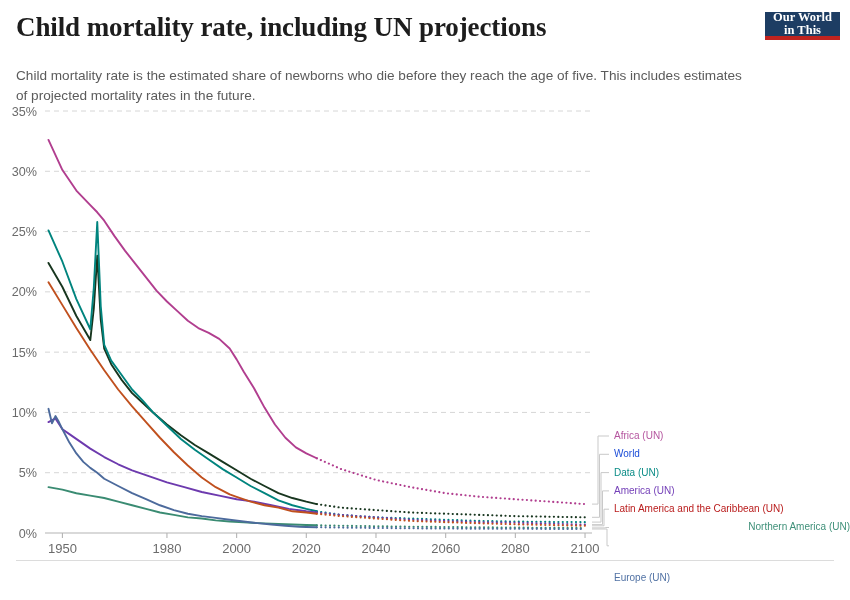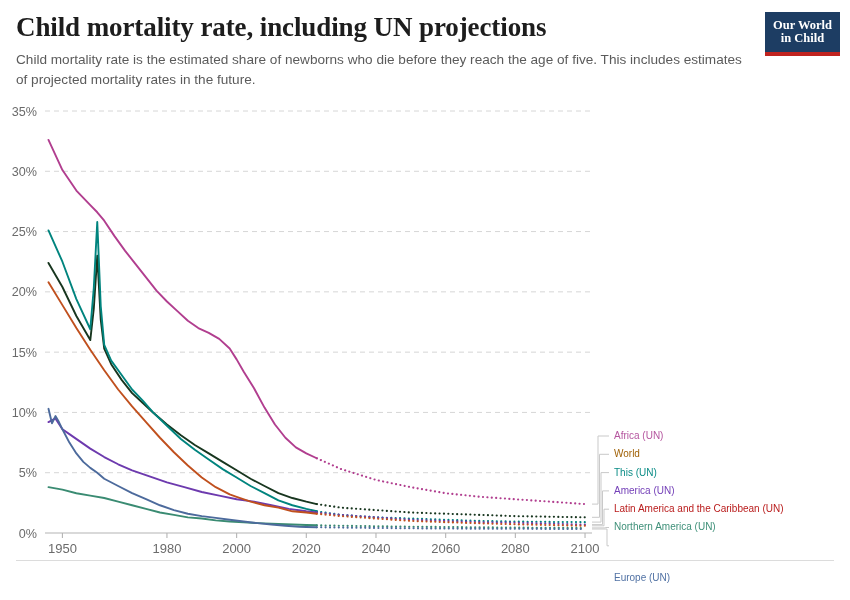--- a/index.html
+++ b/index.html
@@ -14,28 +14,28 @@
   #chart-root{position:relative;width:850px;height:600px;}
 
   
   .header{position:absolute;left:16px;top:12px;width:740px;}
   .title{
     font-family:"Liberation Serif", serif;
     font-size:27px;font-weight:700;color:#1d1d1d;
     letter-spacing:-0.1px;line-height:1.12;margin:0;
   }
   .subtitle{
-    margin-top:8px;font-size:13.6px;line-height:1.42;color:#5b5b5b;
+    margin-top:24px;font-size:13.6px;line-height:1.42;color:#5b5b5b;
     max-width:726px;
   }
 
   
   .logo{
     position:absolute;right:10px;top:12px;
-    width:75px;height:44px;
+    width:75px;height:28px;
     background:#1d3d63;
     border-bottom:4px solid #c0231f;
     box-sizing:border-box;
     display:flex;flex-direction:column;align-items:center;justify-content:center;
     color:#fff;font-family:"Liberation Serif", serif;
     font-size:12.5px;font-weight:700;line-height:1.08;
   }
 
   
   .plot-wrap{position:absolute;left:0;top:0;width:850px;height:600px;}
@@ -80,21 +80,21 @@
 
 <div id="chart-root">
 
   <div class="header">
     <h1 class="title">Child mortality rate, including UN projections</h1>
     <div class="subtitle">Child mortality rate is the estimated share of newborns who die before they reach the age of five. This includes estimates of projected mortality rates in the future.</div>
   </div>
 
   <div class="logo">
     <span>Our World</span>
-    <span>in Child</span>
+    <span>in This</span>
   </div>
 
   <div class="plot-wrap">
     <svg class="plot" width="850" height="600" id="plot-svg">
         <text x="37" y="537.5" class="ytick-label">0%</text>
         <line x1="45" y1="472.7142857142857" x2="592" y2="472.7142857142857" class="gridline"></line>
         <text x="37" y="477.2142857142857" class="ytick-label">5%</text>
         <line x1="45" y1="412.42857142857144" x2="592" y2="412.42857142857144" class="gridline"></line>
         <text x="37" y="416.92857142857144" class="ytick-label">10%</text>
         <line x1="45" y1="352.1428571428571" x2="592" y2="352.1428571428571" class="gridline"></line>
@@ -143,23 +143,23 @@
         <path d="M592 522.1 L601 522.1 L601 472.6 L609 472.6" class="leader"></path>
         <path d="M592 524.6 L602.5 524.6 L602.5 490.9 L609 490.9" class="leader"></path>
         <path d="M592 525.8 L604 525.8 L604 509.2 L609 509.2" class="leader"></path>
         <path d="M592 527.9 L605.5 527.9 L605.5 527.5 L609 527.5" class="leader"></path>
         <path d="M592 529.0 L607 529.0 L607 545.8 L609 545.8" class="leader"></path>
       </svg>
   </div>
 
   <div class="legend" id="legend">
       <div class="legend-item" style="color: rgb(181, 85, 159);">Africa (UN)</div>
-      <div class="legend-item" style="color: #a16207;">World</div>
-      <div class="legend-item" style="color: rgb(10, 140, 134);">This (UN)</div>
+      <div class="legend-item" style="color: #1d4ed8;">World</div>
+      <div class="legend-item" style="color: rgb(10, 140, 134);">Data (UN)</div>
       <div class="legend-item" style="color: rgb(116, 64, 184);">America (UN)</div>
       <div class="legend-item" style="color: #b91c1c;">Latin America and the Caribbean (UN)</div>
-      <div class="legend-item" style="color: rgb(63, 144, 121);">Northern America (UN)</div>
+      <div class="legend-item" style="color: rgb(63, 144, 121); text-align: right;">Northern America (UN)</div>
       <div class="legend-item" style="color: rgb(81, 114, 164); margin-top: 32px;">Europe (UN)</div>
     </div>
 
   <div class="footer-rule"></div>
 
 </div>
 
 </body></html>

